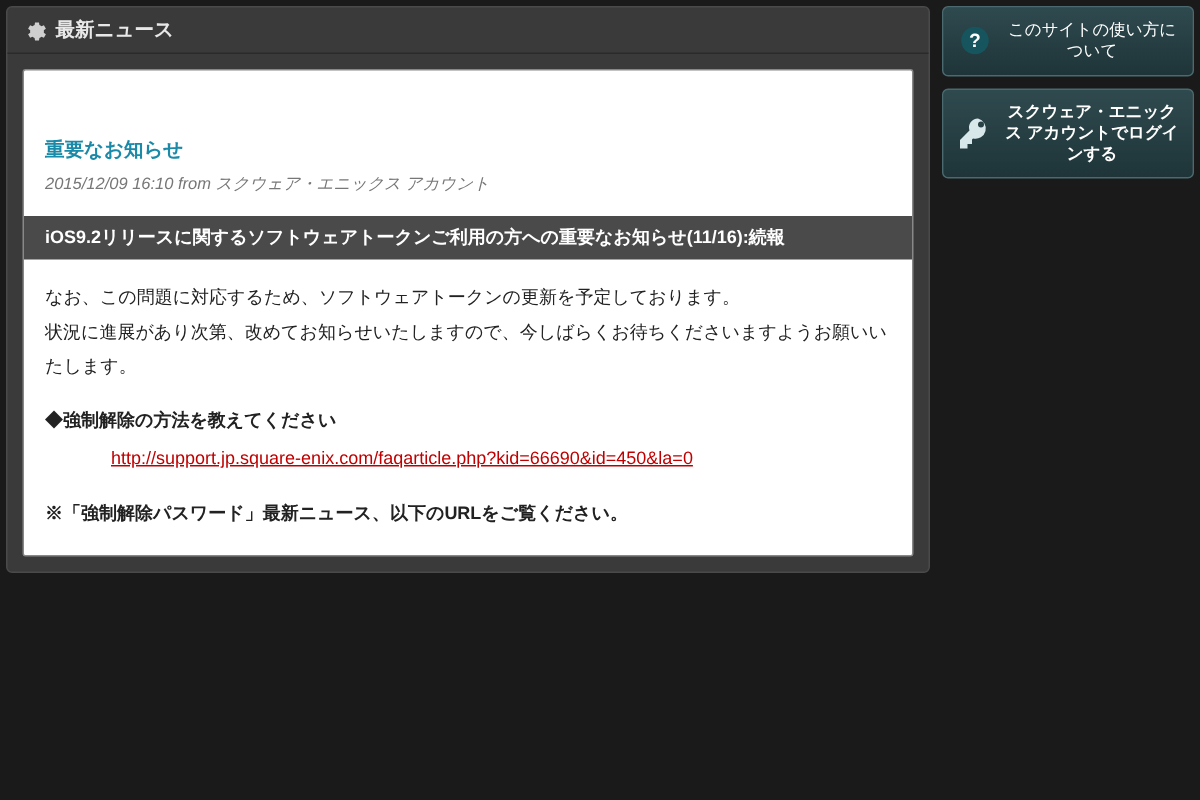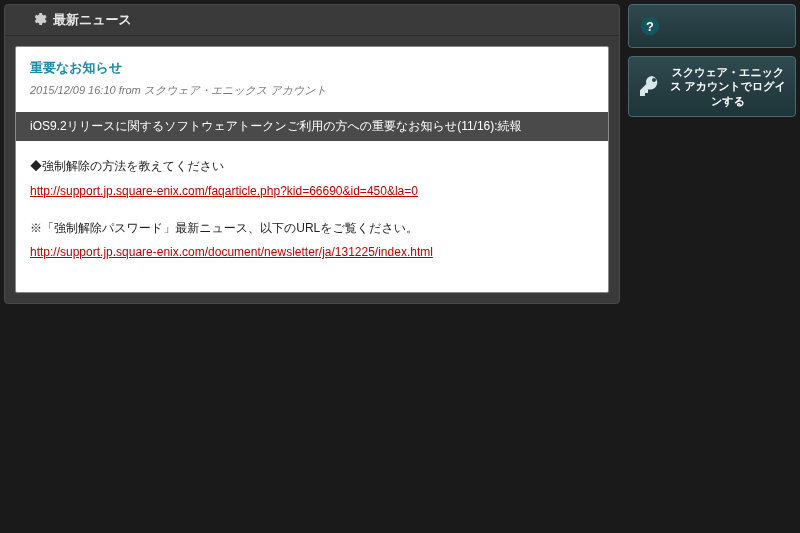--- a/index.html
+++ b/index.html
@@ -28,23 +28,23 @@
       flex-direction: column;
       gap: 8px;
     }
     .panel {
       background: #3a3a3a;
       border: 1px solid #4a4a4a;
       border-radius: 4px;
     }
     .panel-header {
       display: flex;
-      align-items: flex-start;
+      align-items: flex-end;
       gap: 6px;
-      padding: 6px 26px;
+      padding: 6px 10px;
       color: #e8e8e8;
       font-weight: bold;
       font-size: 13px;
       border-bottom: 1px solid #2a2a2a;
     }
     .gear-icon {
       width: 16px;
       height: 16px;
       display: inline-block;
     }
@@ -53,60 +53,63 @@
       padding: 10px;
     }
     .article-card {
       background: #fff;
       border: 1px solid #888;
       border-radius: 2px;
       padding: 0 0 14px 0;
     }
     .article-meta {
       padding: 12px 2px 8px 14px;
+      margin-top: 32px;
     }
     .article-title-link {
       color: #1a8aa8;
       font-size: 13px;
       font-weight: bold;
       text-decoration: none;
       cursor: pointer;
     }
     .article-date {
       color: #777;
       font-size: 11px;
       margin-top: 6px;
       font-style: italic;
     }
     .article-banner {
       background: #4a4a4a;
       color: #fff;
-      font-weight: normal;
+      font-weight: bold;
       font-size: 12px;
       padding: 6px 14px;
       margin-top: 6px;
     }
     .article-content {
       padding: 14px 14px 0 14px;
       color: #222;
       font-size: 12px;
       line-height: 1.9;
     }
     .article-content p {
       margin-bottom: 14px;
     }
     .article-content .section-hd {
       margin-bottom: 2px;
+      font-weight: bold;
     }
     .red-link {
       color: #c00000;
       text-decoration: underline;
       cursor: pointer;
       display: inline-block;
       margin-bottom: 14px;
+      margin-left: 44px;
     }
     .side-btn {
       background: linear-gradient(#2f4a4f, #1e3438);
       border: 1px solid #4b6a70;
       border-radius: 4px;
       color: #fff;
       display: flex;
       align-items: center;
       gap: 6px;
       padding: 8px 8px;
@@ -149,41 +152,42 @@
         <span>最新ニュース</span>
       </div>
       <div class="panel-body">
         <div class="article-card">
           <div class="article-meta">
             <a class="article-title-link">重要なお知らせ</a>
             <div class="article-date">2015/12/09 16:10 from スクウェア・エニックス アカウント</div>
           </div>
           <div class="article-banner">iOS9.2リリースに関するソフトウェアトークンご利用の方への重要なお知らせ(11/16):続報</div>
           <div class="article-content">
+            <p>なお、この問題に対応するため、ソフトウェアトークンの更新を予定しております。<br>状況に進展があり次第、改めてお知らせいたしますので、今しばらくお待ちくださいますようお願いいたします。</p>
             <div class="section-hd">◆強制解除の方法を教えてください</div>
             <a class="red-link">http://support.jp.square-enix.com/faqarticle.php?kid=66690&amp;id=450&amp;la=0</a>
             <div class="section-hd">※「強制解除パスワード」最新ニュース、以下のURLをご覧ください。</div>
-            <a class="red-link">http://support.jp.square-enix.com/document/newsletter/ja/131225/index.html</a>
             
             
             
           </div>
         </div>
       </div>
     </div>
   </div>
 
   <div class="side-col">
     <div class="side-btn help-btn">
       <span class="btn-icon">
         <svg viewBox="0 0 24 24" width="22" height="22">
             <circle cx="12" cy="12" r="10" fill="#16555d"></circle>
             <text x="12" y="17" text-anchor="middle" font-size="14" font-weight="bold" fill="#fff">?</text>
           </svg>
       </span>
+      <span class="btn-text">このサイトの使い方について</span>
     </div>
     <div class="side-btn login-btn">
       <span class="btn-icon">
         <svg viewBox="0 0 24 24" width="24" height="24" fill="#d8e8ea">
             <path d="M14 2a6 6 0 00-5.7 8L2 16.3V22h5v-3h3v-3l.7-.7A6 6 0 1014 2zm2 6a2 2 0 110-4 2 2 0 010 4z"></path>
           </svg>
       </span>
       <span class="btn-text">スクウェア・エニックス アカウントでログインする</span>
     </div>
   </div>

